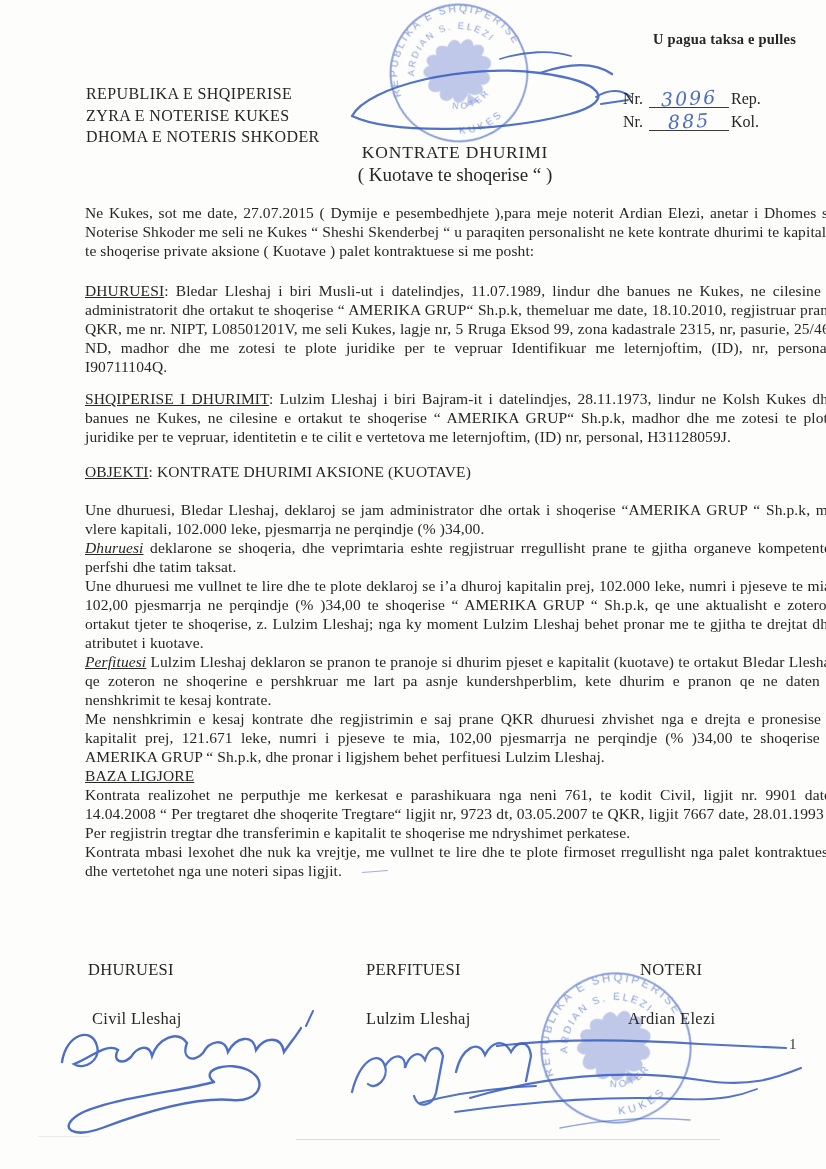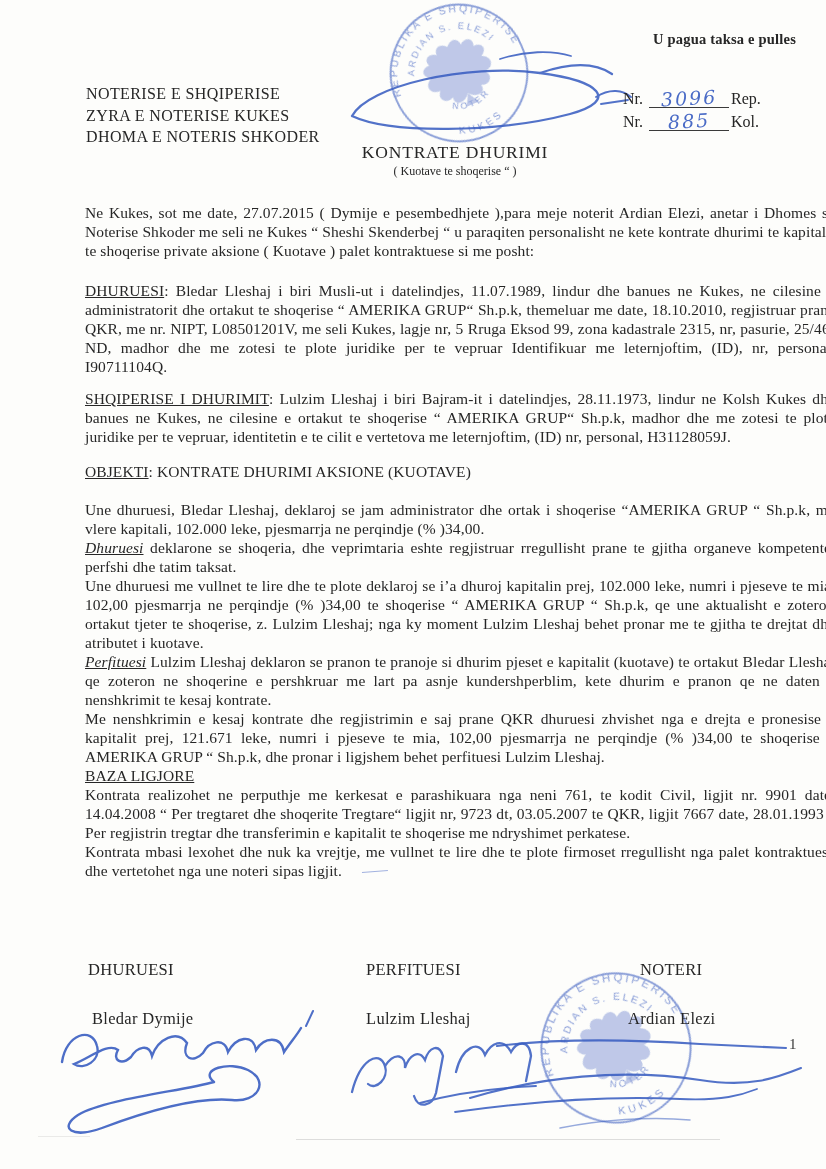--- a/index.html
+++ b/index.html
@@ -13,21 +13,21 @@
   
   .hdr-left{position:absolute;left:86px;top:83px;font-size:16px;line-height:21.5px;letter-spacing:.4px;}
   .tax-note{position:absolute;right:30px;top:31px;font-size:14.5px;font-weight:bold;letter-spacing:.2px;}
   .nr-block{position:absolute;left:623px;top:88px;font-size:16px;}
   .nr-line{height:23px;white-space:nowrap;}
   .nr-label{display:inline-block;}
   .nr-value{display:inline-block;width:80px;border-bottom:1.4px solid #3a3a3a;text-align:center;margin:0 2px 0 6px;height:19px;vertical-align:bottom;}
   .hand{color:#3b5fc2;font-style:italic;font-size:19px;letter-spacing:2px;display:inline-block;transform:rotate(-3deg) translateY(-1px);font-family:"DejaVu Serif",serif;opacity:.92;}
   .title-wrap{position:absolute;left:155px;top:142px;width:600px;text-align:center;}
   .doc-title{font-size:17.5px;letter-spacing:.8px;font-family:Liberation Serif, serif;}
-  .doc-subtitle{font-size:12px;margin-top:1px;}
+  .doc-subtitle{font-size:19px;margin-top:1px;}
   
   .content{position:absolute;left:57px;top:203px;width:750px;font-size:15.5px;line-height:19px;text-align:justify;letter-spacing:.1px;margin-left:28px;}
   .content p{margin:0;}
   .p-intro{margin-bottom:21px !important;}
   .p-dhuruesi{margin-bottom:13px !important;}
   .p-perfituesi{margin-bottom:16px !important;}
   .p-objekti{margin-bottom:19px !important;}
   .lead-u{text-decoration:underline;}
   .lead-i{text-decoration:underline;font-style:italic;}
   .pen-mark{display:inline-block;width:26px;height:2px;border-top:1.6px solid rgba(85,115,200,.55);transform:rotate(-4deg);margin-left:20px;vertical-align:middle;}
@@ -119,21 +119,21 @@
 
     <g stroke="#3b5fc2" stroke-width="2.1" fill="none" stroke-linecap="round" opacity="0.88">
       <path d="M 497,1046 C 560,1038 640,1040 700,1044 L 786,1048"></path>
       <path d="M 470,1098 C 540,1077 622,1068 700,1080 C 750,1088 776,1078 801,1068"></path>
       <path d="M 455,1112 C 520,1103 600,1095 680,1099 C 722,1101 742,1095 757,1089" stroke-width="1.8"></path>
       <path d="M 560,1128 C 600,1120 650,1116 690,1120" stroke-width="1.5" opacity="0.6"></path>
     </g>
   </svg>
 
   <div class="hdr-left">
-    <div>NOTERISE E SHQIPERISE</div>
+    <div>REPUBLIKA E SHQIPERISE</div>
     <div>ZYRA E NOTERISE KUKES</div>
     <div>DHOMA E NOTERIS SHKODER</div>
   </div>
 
   <div class="tax-note">U pagua taksa e pulles</div>
 
   <div class="nr-block">
     <div class="nr-line">
       <span class="nr-label">Nr.</span><span class="nr-value"><span class="hand">3096</span></span><span class="nr-label">Rep.</span>
     </div>
@@ -171,21 +171,21 @@
     <p><span>Kontrata realizohet ne perputhje me kerkesat e parashikuara nga neni 761, te kodit Civil, ligjit nr. 9901 date, 14.04.2008 “ Per tregtaret  dhe shoqerite Tregtare“ ligjit nr, 9723 dt, 03.05.2007 te QKR, ligjit 7667 date, 28.01.1993 “ Per regjistrin tregtar dhe transferimin e kapitalit te shoqerise me ndryshimet perkatese.</span></p>
 
 
     <p><span>Kontrata mbasi lexohet dhe nuk ka vrejtje, me vullnet te lire dhe te plote firmoset rregullisht nga palet kontraktuese dhe vertetohet nga une noteri sipas ligjit.</span><span class="pen-mark"></span></p>
   </div>
 
   <span class="sig-role r1">DHURUESI</span>
   <span class="sig-role r2">PERFITUESI</span>
   <span class="sig-role r3">NOTERI</span>
 
-  <span class="sig-name n1">Bledar Dymije</span>
+  <span class="sig-name n1">Civil Lleshaj</span>
   <span class="sig-name n2">Lulzim Lleshaj</span>
   <span class="sig-name n3">Ardian Elezi</span>
 
   <span class="page-num">1</span>
 
   <div class="artifact-line a1"></div>
   <div class="artifact-line a2"></div>
 </div>
 
 </body></html>

